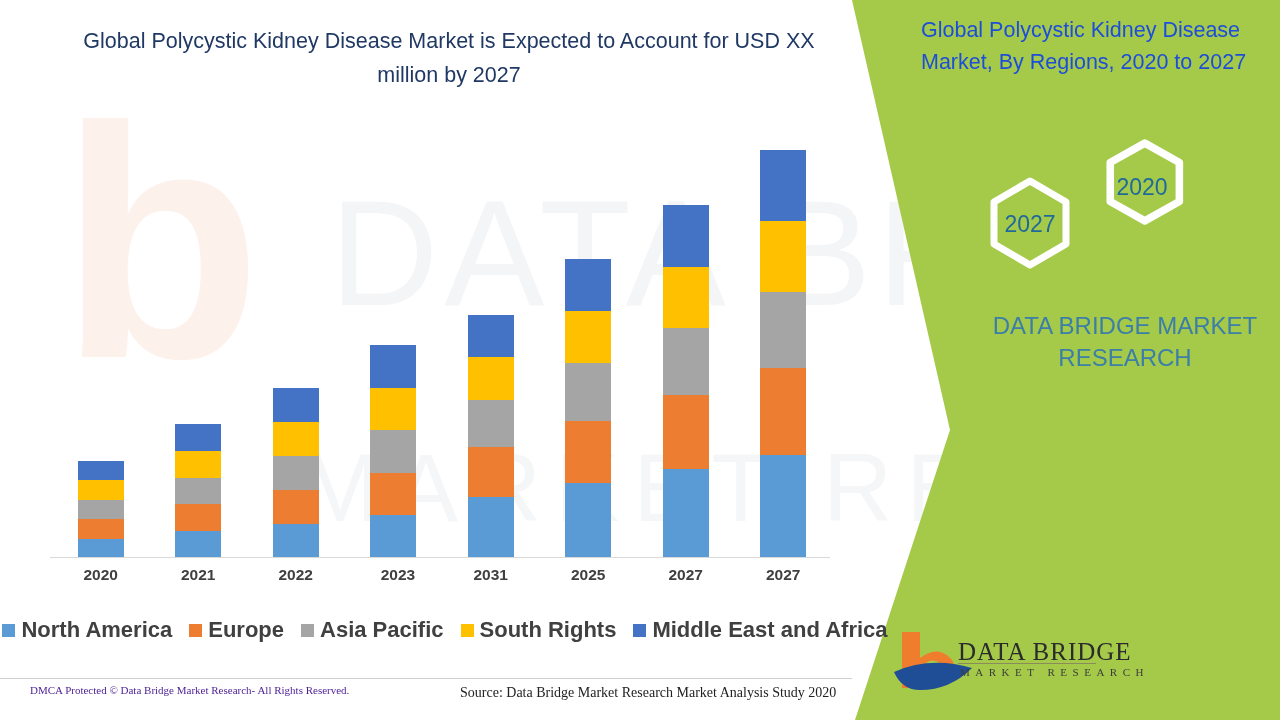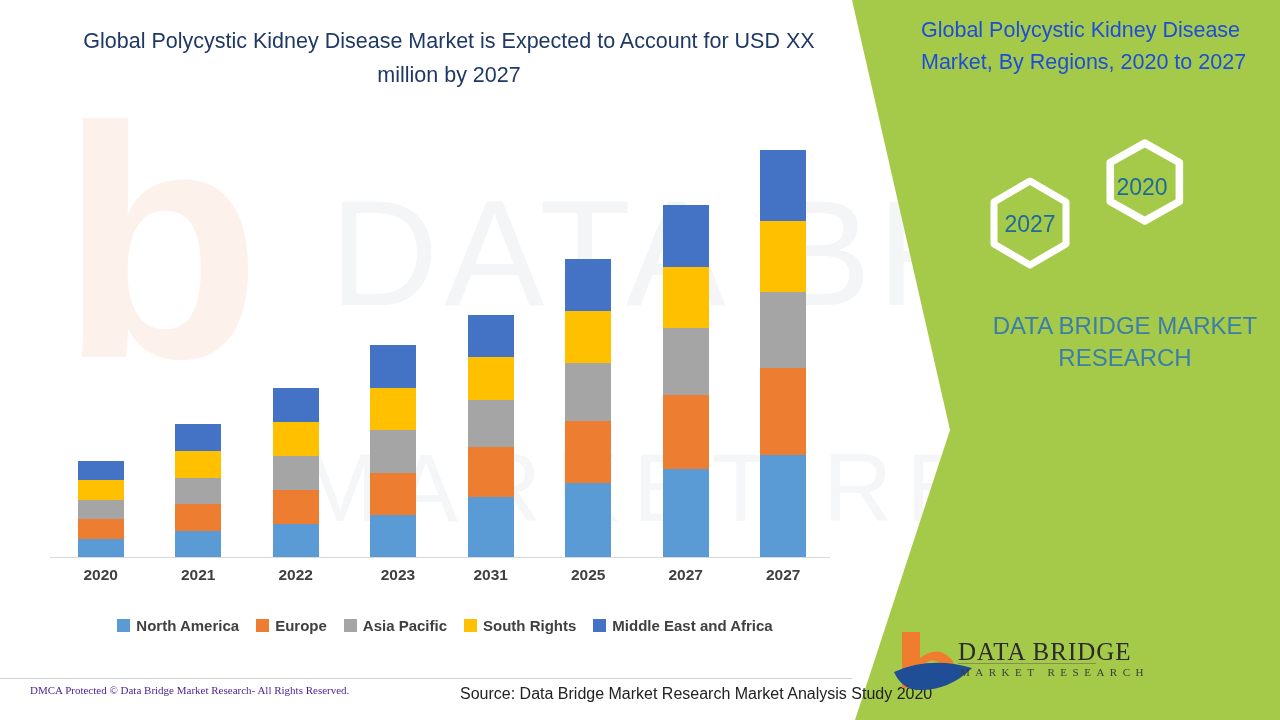--- a/index.html
+++ b/index.html
@@ -116,21 +116,21 @@
     width:790px;
     display:flex;
     justify-content:center;
     align-items:center;
     gap:17px;
     z-index:3;
   }
   .legend-item{display:flex;align-items:center;gap:6px;}
   .legend-swatch{width:13px;height:13px;display:block;}
   .legend-label{
-    font-size:15px;
+    font-size:22px;
     font-weight:bold;
     color:#404040;
     white-space:nowrap;
   }
 
   
   .footer-rule{
     position:absolute;
     left:0;top:678px;width:852px;height:1px;background:#d0d0d0;z-index:3;
   }
@@ -139,22 +139,22 @@
     left:30px;top:684px;
     font-family:"Liberation Serif",serif;
     font-size:11px;
     color:#4c1d95;
     z-index:3;
     white-space:nowrap;
   }
   .footer-right{
     position:absolute;
     left:460px;top:685px;
-    font-family:Liberation Sans, sans-serif;
-    font-size:16px;
+    font-family:Liberation Serif, serif;
+    font-size:14px;
     color:#222;
     z-index:3;
     white-space:nowrap;
   }
 
   
   .green-panel{
     position:absolute;
     left:0;top:0;
     width:1280px;height:720px;

